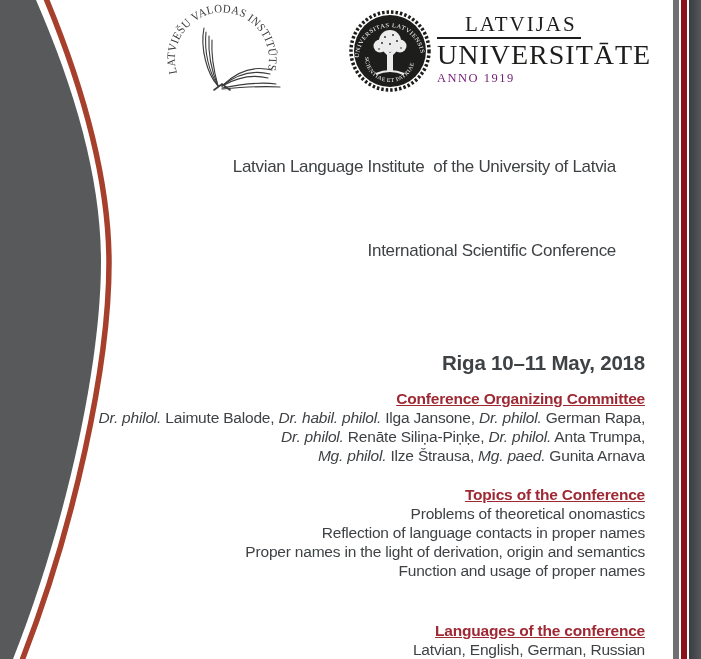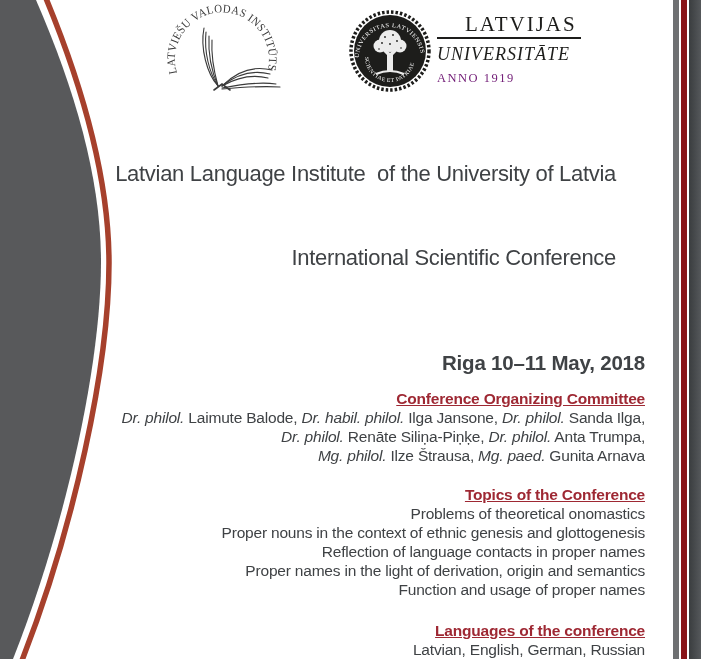--- a/index.html
+++ b/index.html
@@ -20,26 +20,26 @@
   .stripe-dark   { left:689px; width:12px;
                    background:linear-gradient(to right, var(--stripe-dark-1,#3a3d3f), var(--stripe-dark-2,#55585b)); }
 
   
   .inst-logo { left:152px; top:2px; }
   .lu-seal   { left:349px; top:10px; }
   .lu-wordmark { left:437px; top:12px; color:var(--logo-ink,#1d1d1b);
                  font-family:"Liberation Serif", serif; }
   .lu-name1 { font-size:21px; letter-spacing:2px; line-height:24px;margin-left:28px; }
   .lu-rule  { width:144px; height:2px; background:var(--logo-ink,#1d1d1b); margin:1px 0 2px 0; }
-  .lu-name2 { font-size:18px; letter-spacing:1px; line-height:27px;font-style:italic; }
+  .lu-name2 { font-size:28px; letter-spacing:1px; line-height:27px; }
   .lu-anno  { font-size:12.5px; letter-spacing:1.5px; margin-top:3px; color:#701a75; }
 
   
   .rtext { text-align:right; color:var(--body-gray,#3f4245); }
-  .intro { top:104px; right:85px; font-size:22px; letter-spacing:-0.3px;
+  .intro { top:97px; right:85px; font-size:17px; letter-spacing:-0.3px;
            line-height:28px; white-space:pre-wrap; }
   .title { top:211px; right:56px; font-size:43px; font-weight:bold;
            letter-spacing:-1.5px; line-height:50px; color:var(--title-red,#9c1b20);
            text-shadow:2px 3px 4px rgba(100,100,100,0.55); }
   .date  { top:351px; right:56px; font-size:20.5px; letter-spacing:-0.2px;font-weight:bold; }
   .section { right:56px; font-size:15.5px; letter-spacing:-0.2px; line-height:19px; }
   .section .heading { color:var(--heading-red,#9e2833); font-weight:bold;text-decoration:underline; }
   .committee { top:389px; }
   .topics    { top:485px; }
   .languages { top:621px; }
@@ -122,31 +122,30 @@
     <div>Latvian Language Institute  of the University of Latvia</div>
     <div>International Scientific Conference</div>
   </div>
 
 
   <div class="abs rtext date">Riga 10–11 May, 2018</div>
 
   <div class="abs rtext section committee">
     <div class="heading">Conference Organizing Committee</div>
     <div>
-        <div><span class="it">Dr. philol.</span><span> Laimute Balode, </span><span class="it">Dr. habil. philol.</span><span> Ilga Jansone, </span><span class="it">Dr. philol.</span><span> Sanda Ilga,</span></div>
+        <div><span class="it">Dr. philol.</span><span> Laimute Balode, </span><span class="it">Dr. habil. philol.</span><span> Ilga Jansone, </span><span class="it">Dr. philol.</span><span> German Rapa,</span></div>
         <div><span class="it">Dr. philol.</span><span> Renāte Siliņa-Piņķe, </span><span class="it">Dr. philol.</span><span> Anta Trumpa,</span></div>
         <div><span class="it">Mg. philol.</span><span> Ilze Štrausa, </span><span class="it">Mg. paed.</span><span> Gunita Arnava</span></div>
       </div>
   </div>
 
   <div class="abs rtext section topics">
     <div class="heading">Topics of the Conference</div>
     <div>
         <div>Problems of theoretical onomastics</div>
-        <div>Proper nouns in the context of ethnic genesis and glottogenesis</div>
         <div>Reflection of language contacts in proper names</div>
         <div>Proper names in the light of derivation, origin and semantics</div>
         <div>Function and usage of proper names</div>
       </div>
   </div>
 
   <div class="abs rtext section languages">
     <div class="heading">Languages of the conference</div>
     <div>Latvian, English, German, Russian</div>
   </div>

